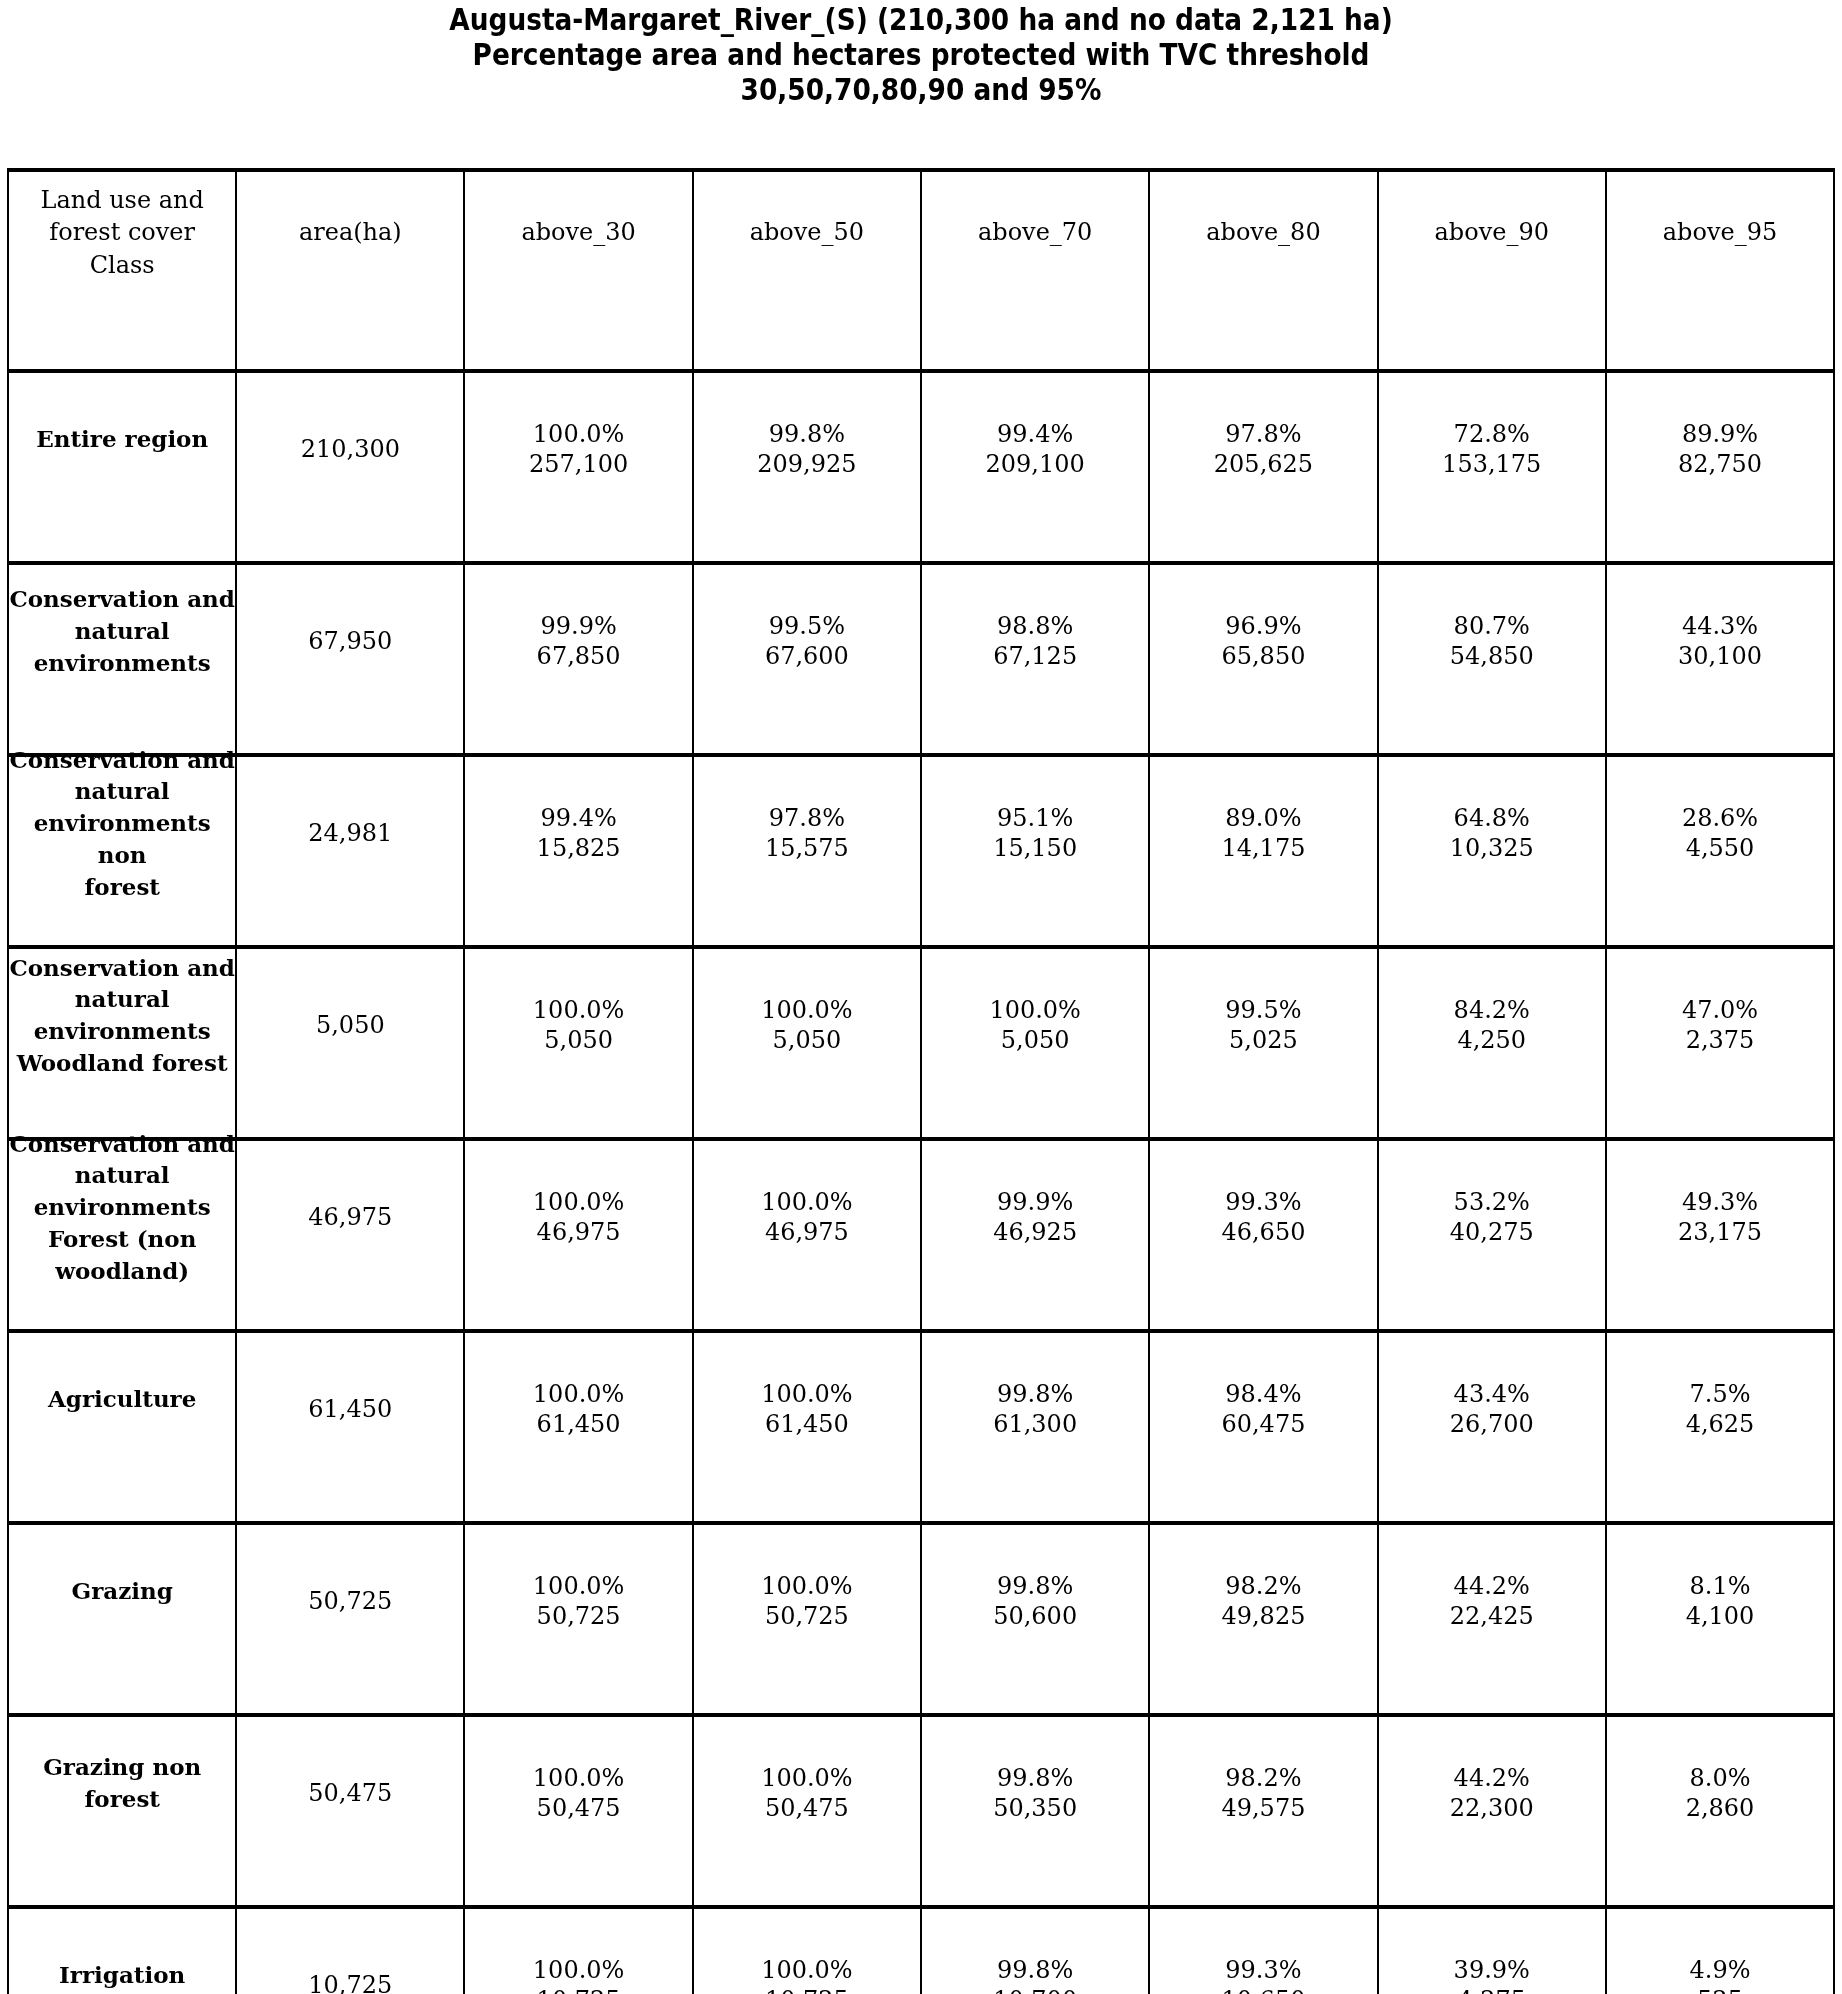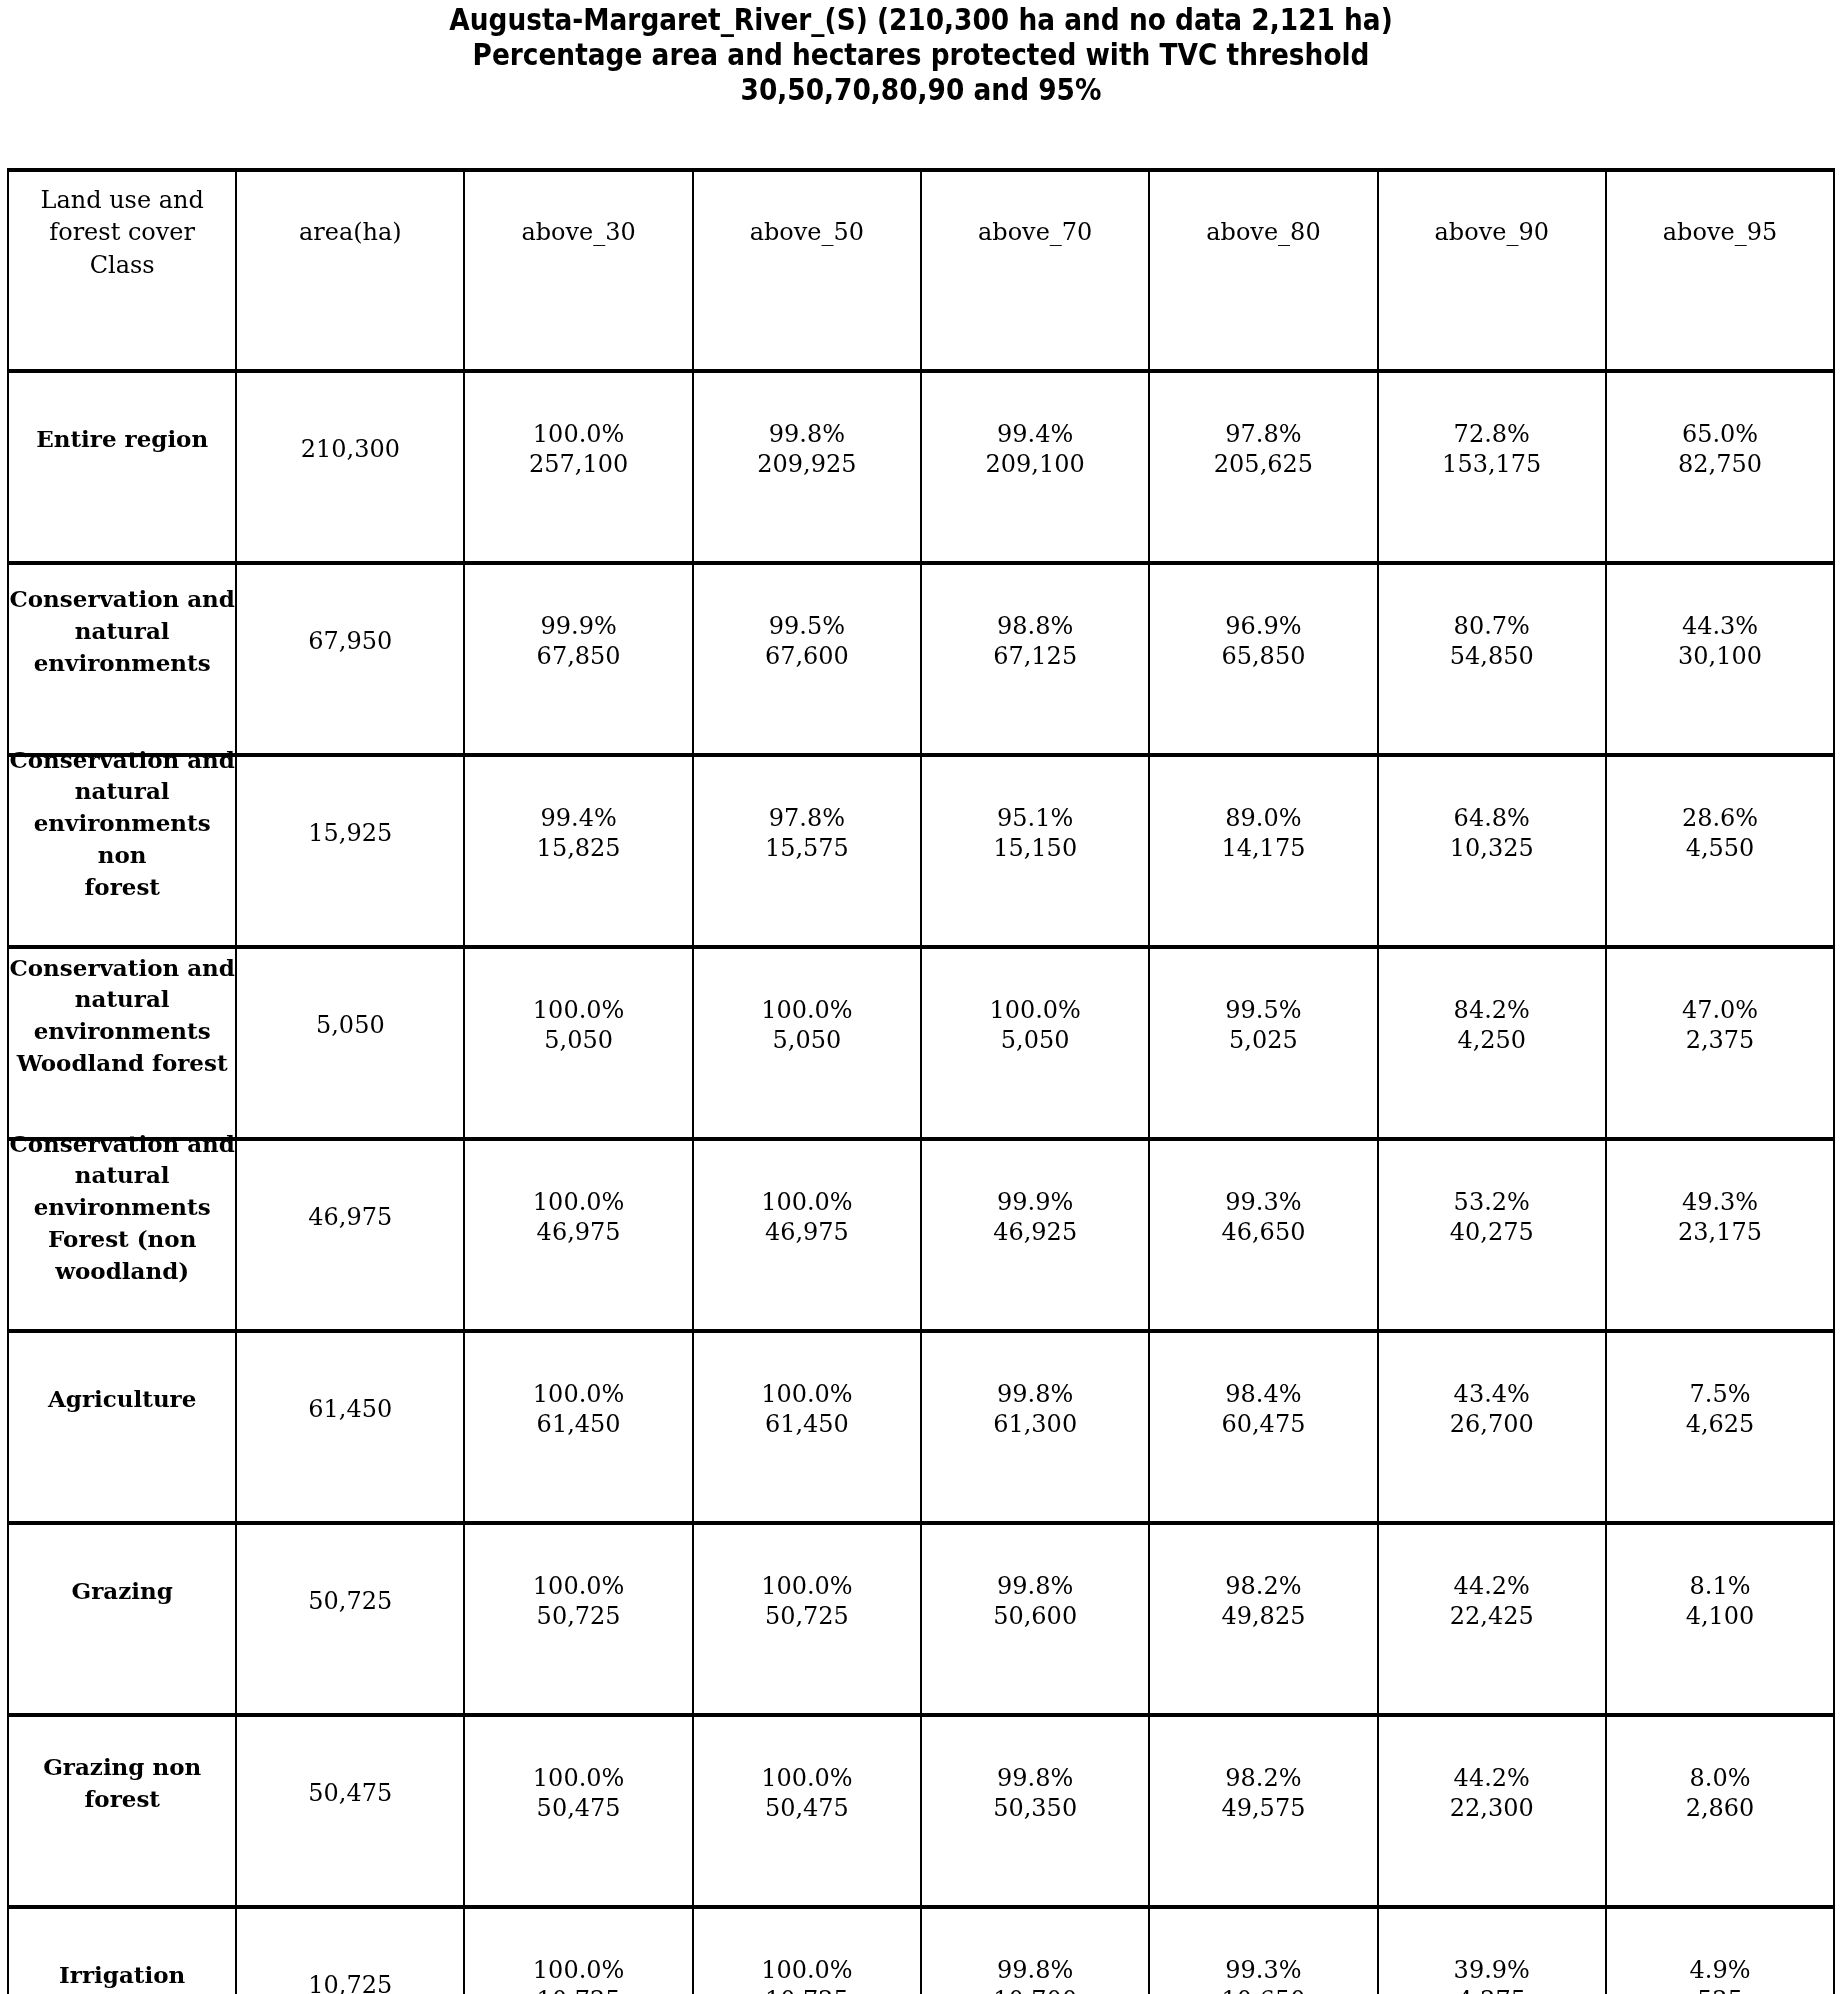--- a/index.html
+++ b/index.html
@@ -91,21 +91,21 @@
           <td class="num-cell">
             <div class="inner num-inner"><div class="pct">99.4%</div><div class="ha">209,100</div></div>
           </td>
           <td class="num-cell">
             <div class="inner num-inner"><div class="pct">97.8%</div><div class="ha">205,625</div></div>
           </td>
           <td class="num-cell">
             <div class="inner num-inner"><div class="pct">72.8%</div><div class="ha">153,175</div></div>
           </td>
           <td class="num-cell">
-            <div class="inner num-inner"><div class="pct">65.0%</div><div class="ha">82,750</div></div>
+            <div class="inner num-inner"><div class="pct">89.9%</div><div class="ha">82,750</div></div>
           </td>
         </tr>
         <tr>
           <td class="label-cell">
             <div class="inner label-inner">Conservation and
 natural
 environments</div>
           </td>
           <td class="num-cell">
             <div class="inner num-inner">67,950</div>
@@ -130,21 +130,21 @@
           </td>
         </tr>
         <tr>
           <td class="label-cell">
             <div class="inner label-inner">Conservation and
 natural
 environments non
 forest</div>
           </td>
           <td class="num-cell">
-            <div class="inner num-inner">15,925</div>
+            <div class="inner num-inner">24,981</div>
           </td>
           <td class="num-cell">
             <div class="inner num-inner"><div class="pct">99.4%</div><div class="ha">15,825</div></div>
           </td>
           <td class="num-cell">
             <div class="inner num-inner"><div class="pct">97.8%</div><div class="ha">15,575</div></div>
           </td>
           <td class="num-cell">
             <div class="inner num-inner"><div class="pct">95.1%</div><div class="ha">15,150</div></div>
           </td>

